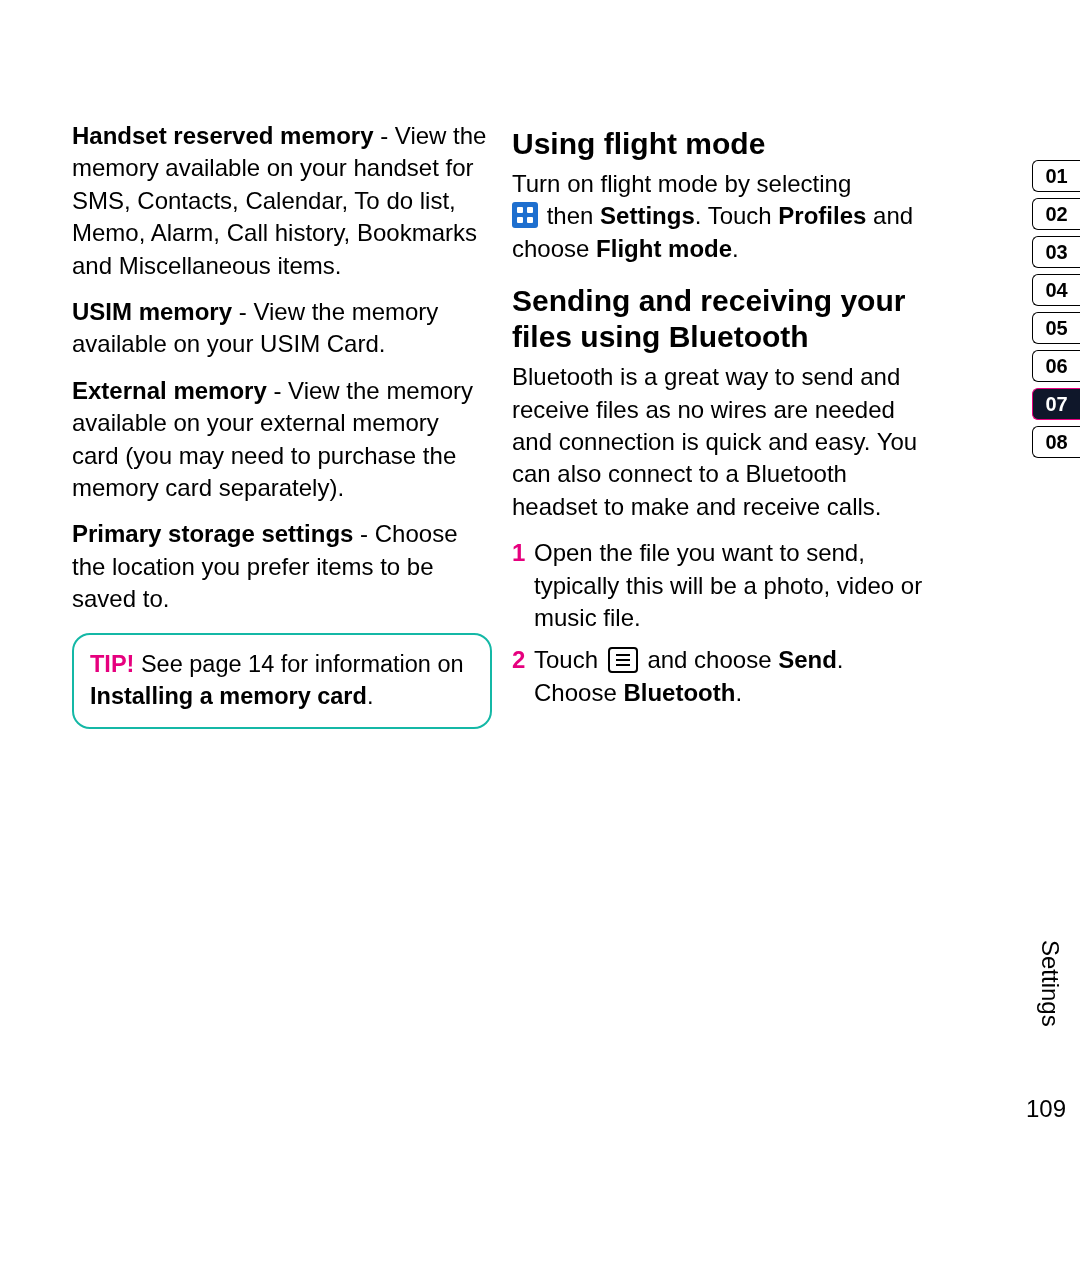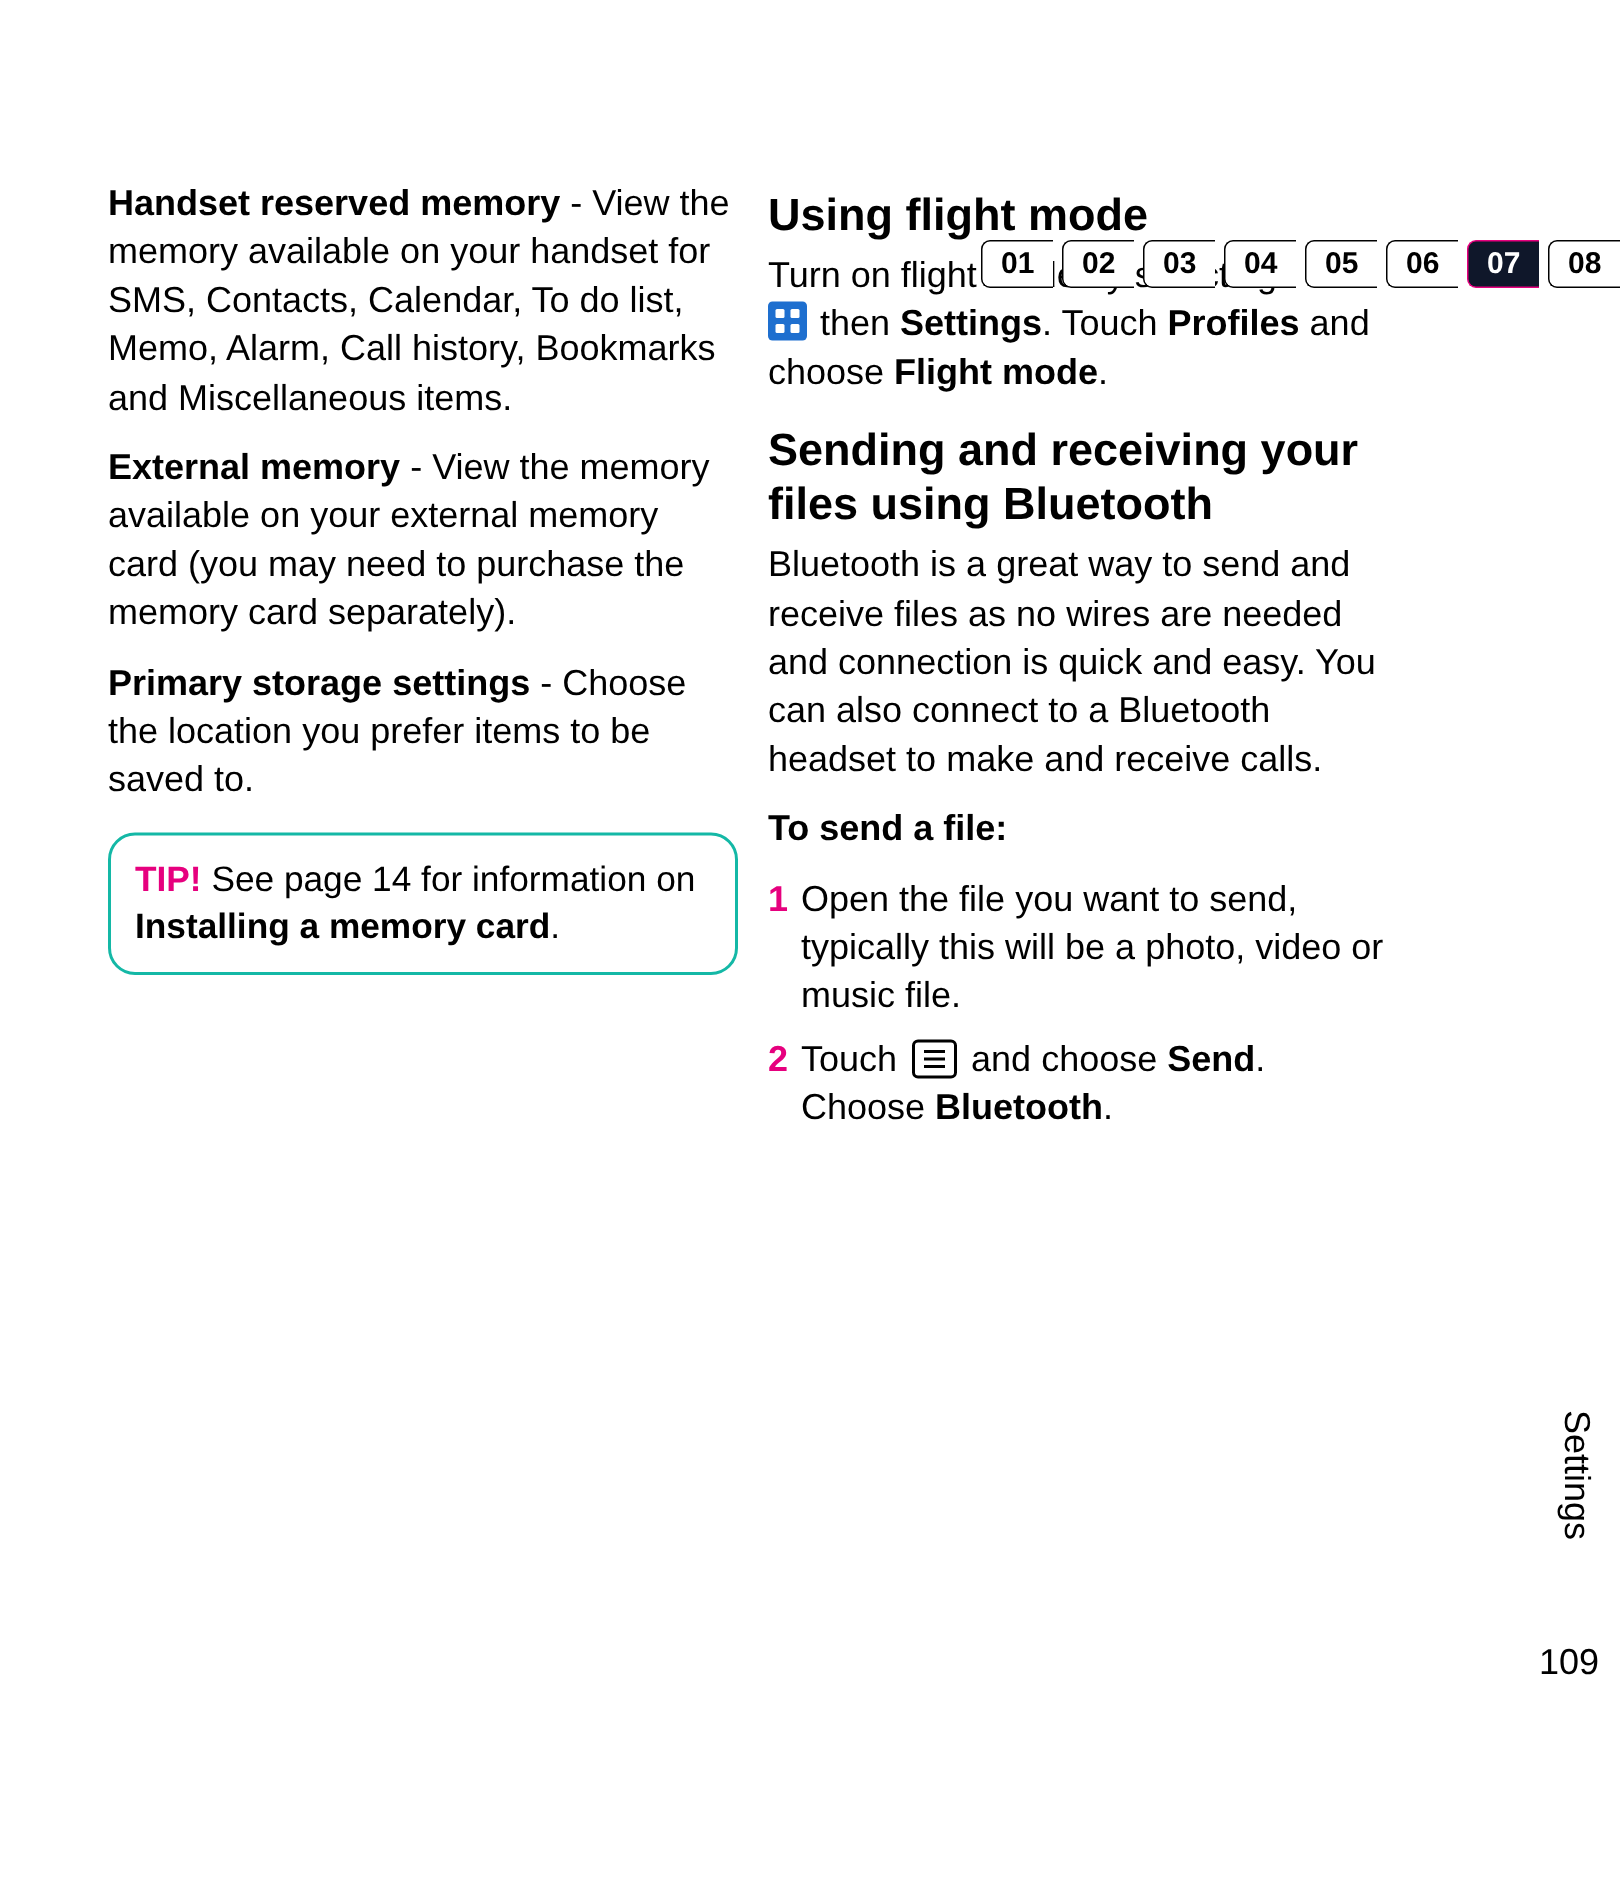--- a/index.html
+++ b/index.html
@@ -71,21 +71,21 @@
     box-shadow: 0 5px #000, 0 10px #000;
   }
   .list-item { display: flex; margin-bottom: 10px; }
   .list-num { color: #e6007e; font-weight: 700; width: 22px; flex-shrink: 0; }
   .list-body { flex: 1; }
   .tabs {
     position: absolute;
     right: 0;
     top: 160px;
     display: flex;
-    flex-direction: row;
+    flex-direction: column;
     gap: 6px;
   }
   .tab {
     width: 48px;
     height: 32px;
     border: 1.5px solid #000;
     border-right: none;
     border-radius: 6px 0 0 6px;
     font-size: 20px;
     font-weight: 600;
@@ -108,37 +108,37 @@
     bottom: 140px;
     font-size: 24px;
   }
 </style>
 </head>
 <body>
 
 <div class="page">
   <div class="col">
     <p><span class="bold">Handset reserved memory</span><span> - View the memory available on your handset for SMS, Contacts, Calendar, To do list, Memo, Alarm, Call history, Bookmarks and Miscellaneous items.</span></p>
+    <p><span class="bold">USIM memory</span><span> - View the memory available on your USIM Card.</span></p>
     <p><span class="bold">External memory</span><span> - View the memory available on your external memory card (you may need to purchase the memory card separately).</span></p>
     <p><span class="bold">Primary storage settings</span><span> - Choose the location you prefer items to be saved to.</span></p>
     <div class="tip-box">
       <span class="tip-label">TIP!</span><span> See page 14 for information on </span><span class="bold">Installing a memory card</span><span>.</span>
     </div>
   </div>
 
   <div class="col">
     <div class="h2">Using flight mode</div>
     <p>
       <span>Turn on flight mode by selecting </span><br>
       <span class="grid-icon"></span><span> then </span><span class="bold">Settings</span><span>. Touch </span><span class="bold">Profiles</span><span> and choose </span><span class="bold">Flight mode</span><span>.</span>
     </p>
 
     <div class="h2" style="margin-top:18px">Sending and receiving your files using Bluetooth</div>
     <p>Bluetooth is a great way to send and receive files as no wires are needed and connection is quick and easy. You can also connect to a Bluetooth headset to make and receive calls.</p>
-    <p class="bold" style="margin-top:6px">To send a file:</p>
 
     <div class="list-item">
       <div class="list-num">1</div>
       <div class="list-body">Open the file you want to send, typically this will be a photo, video or music file.</div>
     </div>
     <div class="list-item">
       <div class="list-num">2</div>
       <div class="list-body">
         <span>Touch </span><span class="menu-icon"></span><span> and choose </span><span class="bold">Send</span><span>. Choose </span><span class="bold">Bluetooth</span><span>.</span>
       </div>

